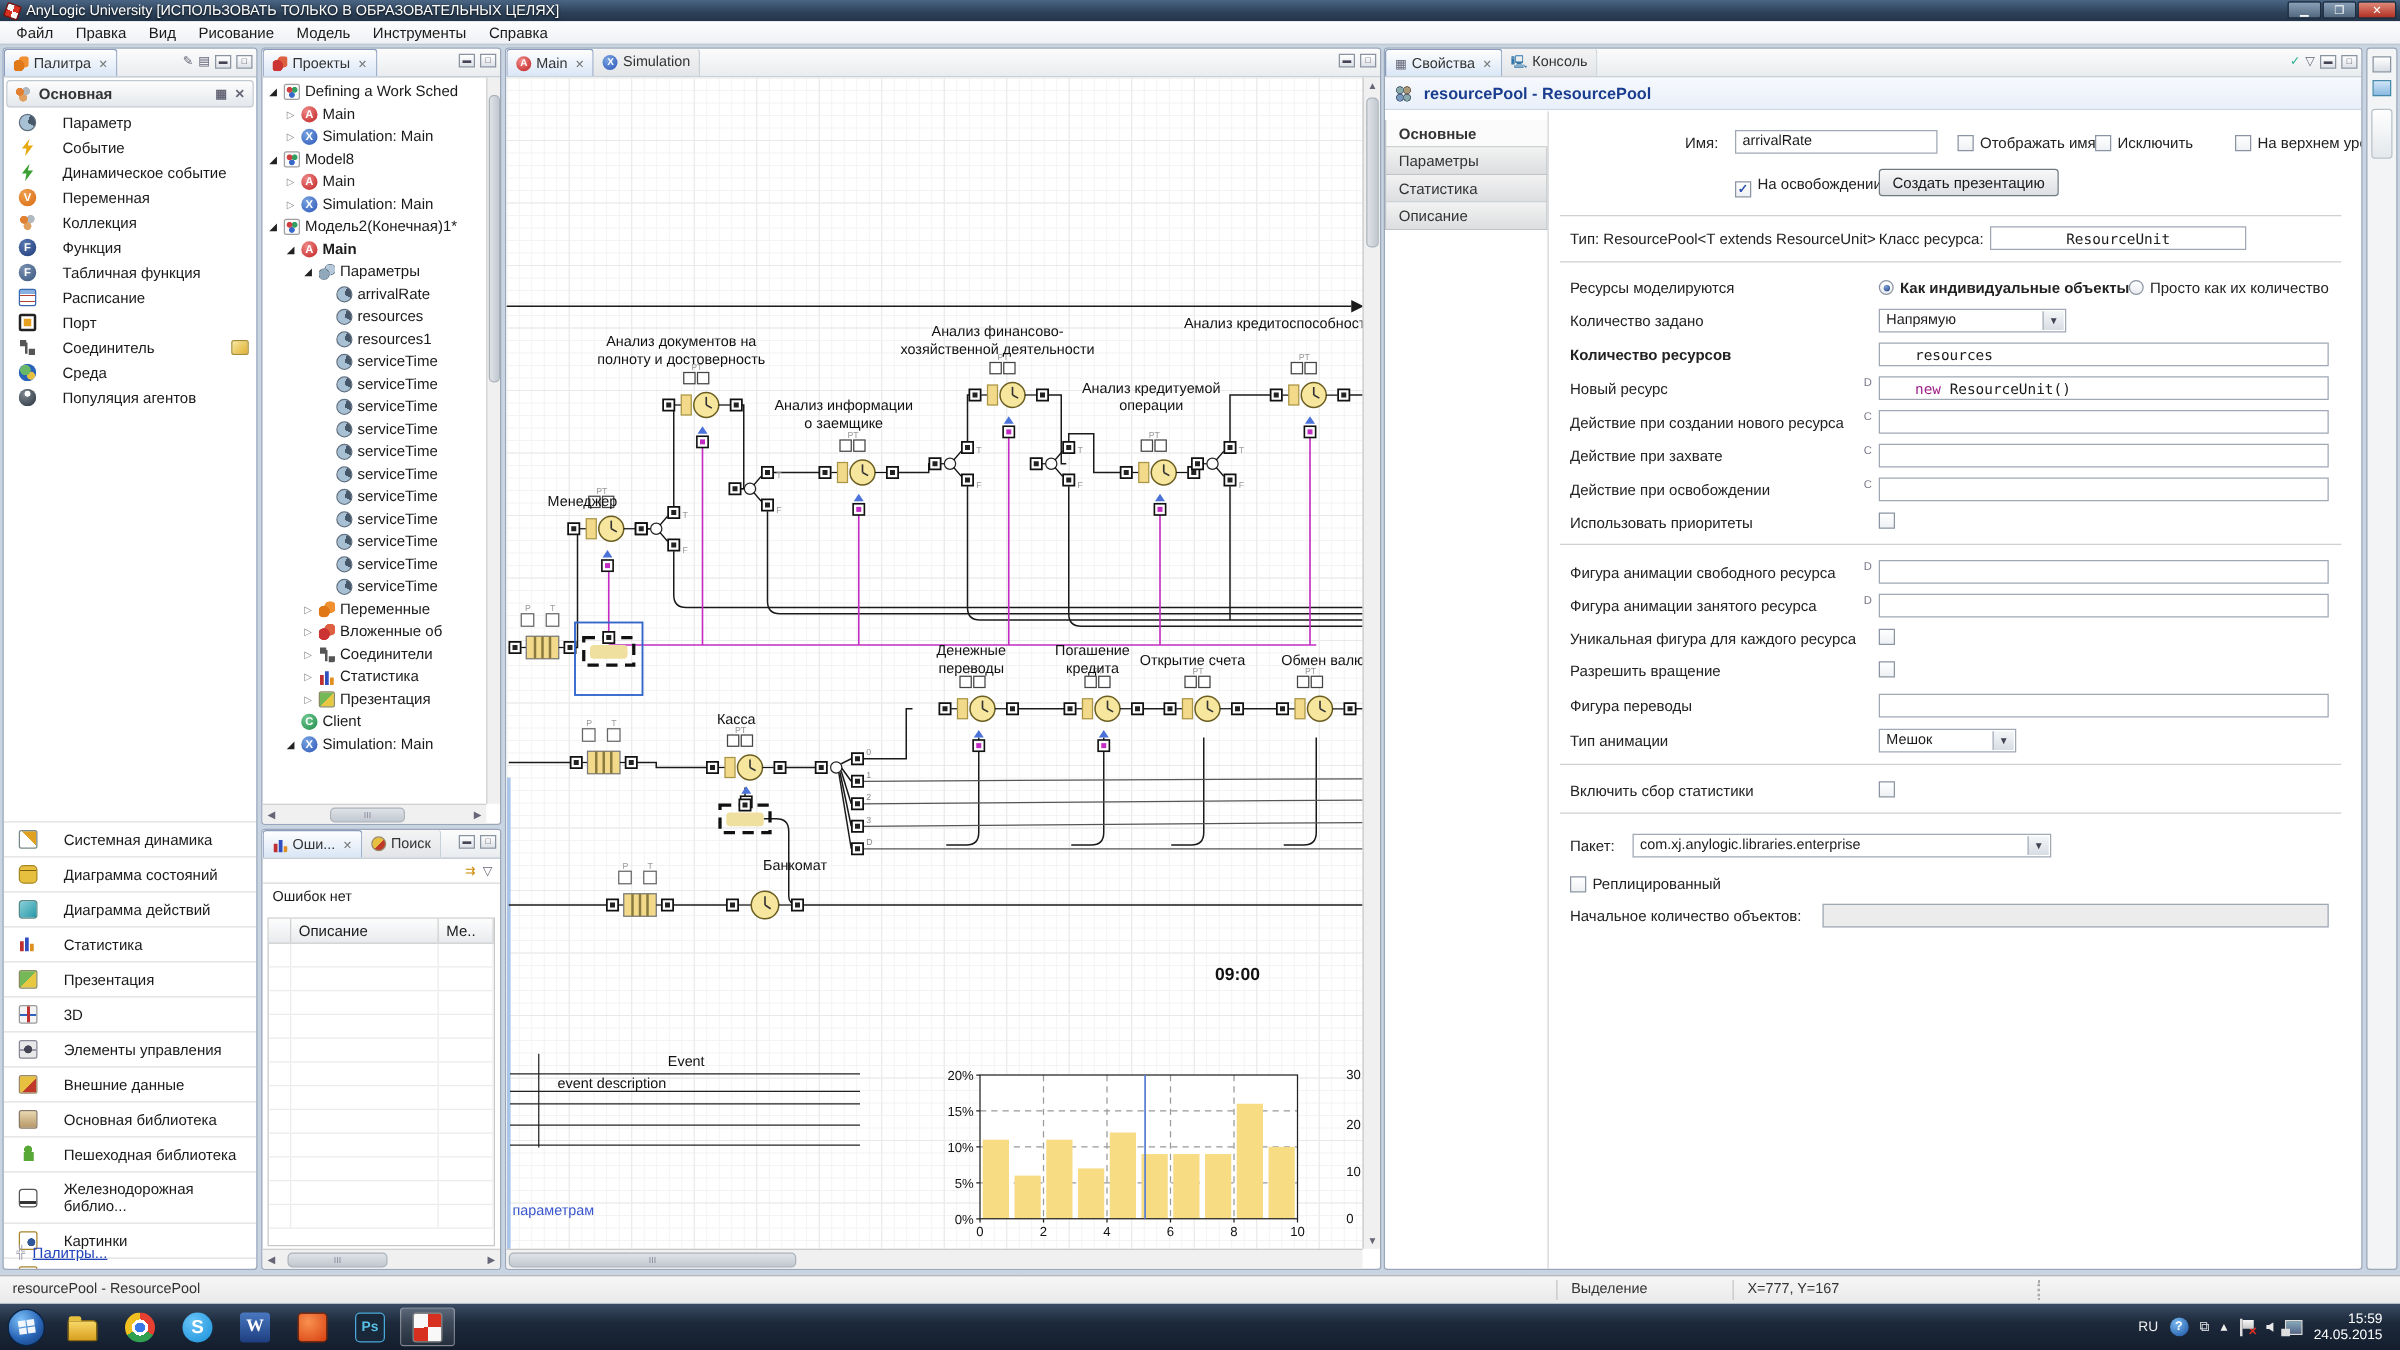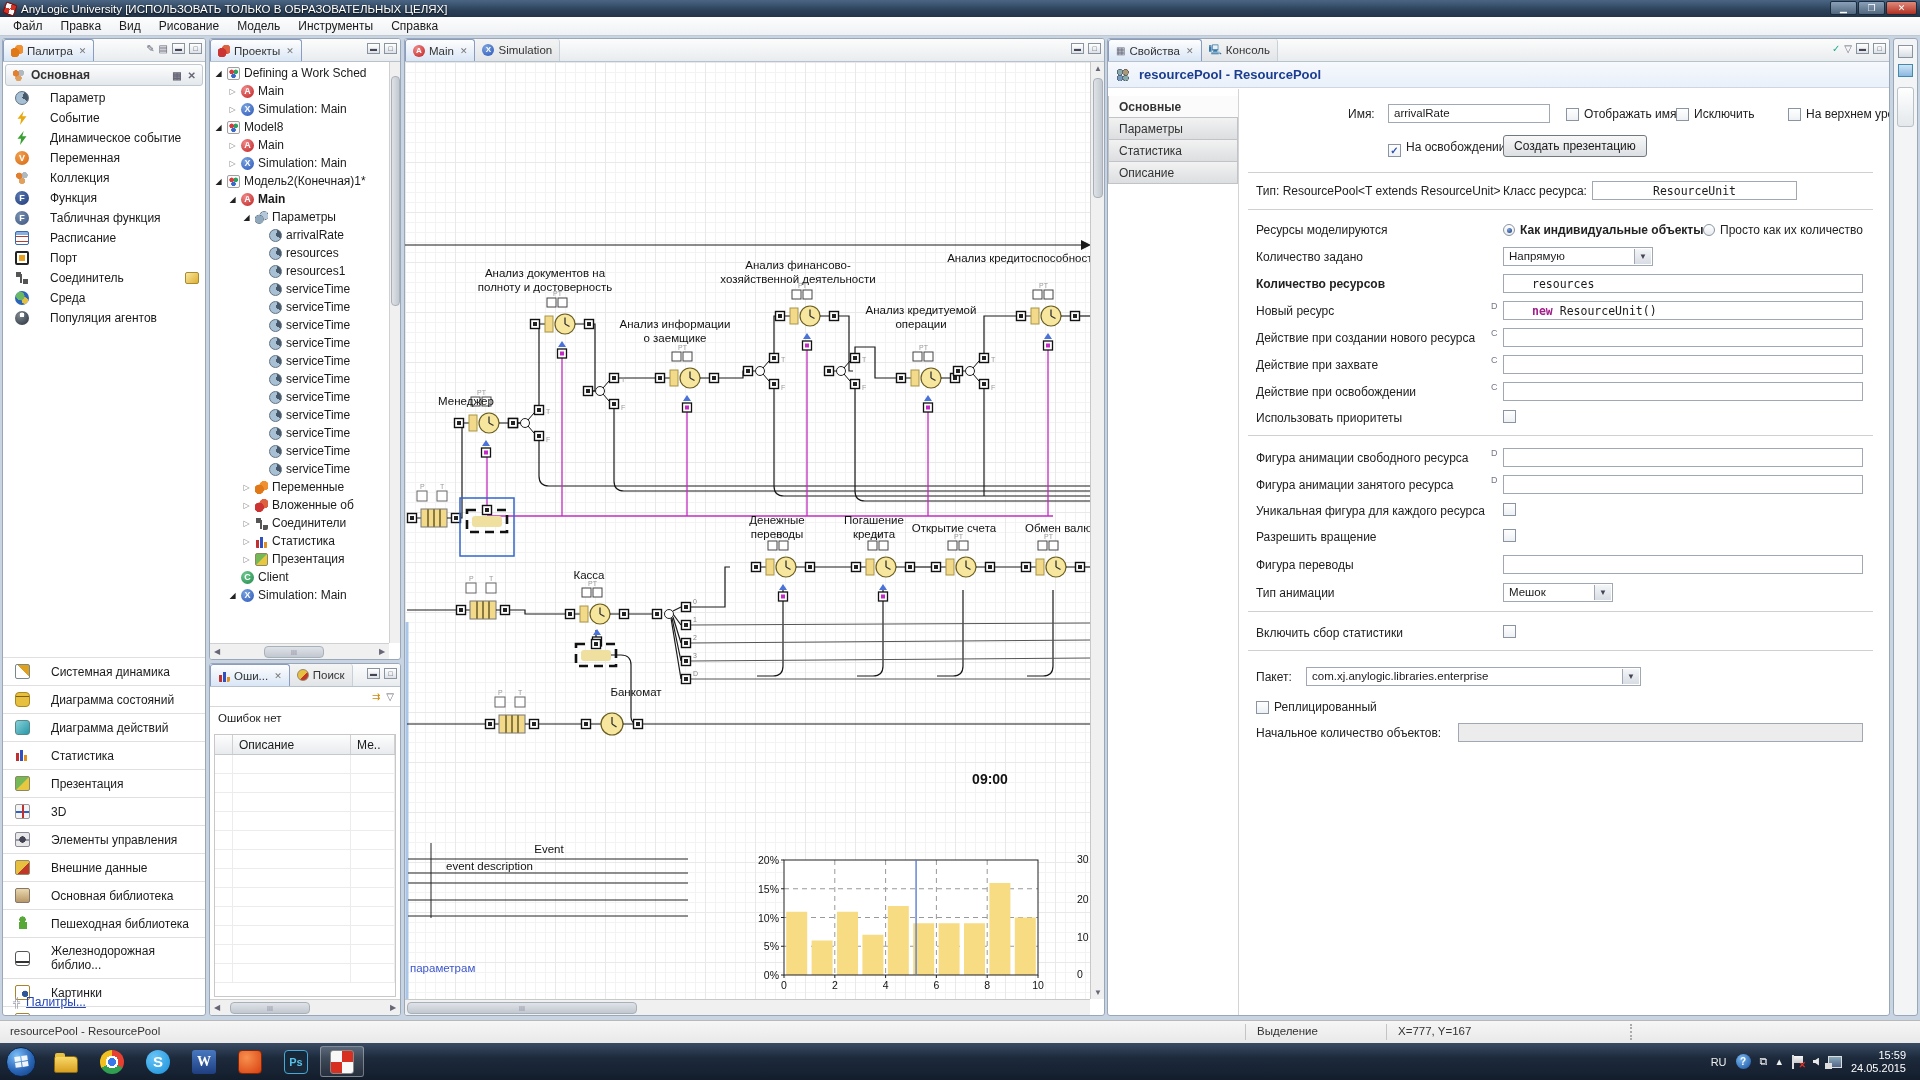--- a/index.html
+++ b/index.html
@@ -92,21 +92,21 @@
   .poolicon{width:16px;height:14px;background-image:radial-gradient(circle at 25% 30%,#8aa 0 2.5px,#567 2.5px 3px,transparent 3.4px),radial-gradient(circle at 60% 30%,#a97 0 2.5px,#765 2.5px 3px,transparent 3.4px),radial-gradient(circle at 25% 72%,#79b 0 2.5px,#568 2.5px 3px,transparent 3.4px),radial-gradient(circle at 60% 72%,#8aa 0 2.5px,#567 2.5px 3px,transparent 3.4px)}
   #side-tabs{position:absolute;left:0;top:57px;width:130px}
   .stab{height:22px;line-height:22px;padding-left:10px;border:1px solid #c0c4c8;border-top:none;background:linear-gradient(#f2f2f2,#dcdee0);color:#333}
   .stab.active{background:#fbfbfb;font-weight:bold;border-right:none}
   #prop-vline{position:absolute;left:130px;top:50px;bottom:0;width:1px;background:#d4d4d4}
   .prow{position:absolute;left:140px;right:12px;height:20px}
   .plabel{position:absolute;left:8px;top:3px;color:#222;white-space:nowrap}
   .plabel.b{font-weight:bold}
   .pfield{position:absolute;height:19px;border:1px solid #a0a8b4;background:#fff;font-family:"DejaVu Sans Mono",monospace;font-size:11.5px;padding:2px 5px;white-space:nowrap;overflow:hidden}
   .pfield.dis{background:#ececec}
-  .kw{color:#a0208a;font-weight:bold}
+  .kw{color:#a0208a;font-weight:normal}
   .marker{position:absolute;font-size:9px;color:#778;top:0}
   .cb{width:13px;height:13px;border:1px solid #8a94a2;background:linear-gradient(#fff,#eef1f4);display:inline-block;vertical-align:-3px;margin-right:5px;text-align:center;font-size:10px;line-height:11px;color:#2a4fb0;font-weight:bold}
   .radio{width:12px;height:12px;border:1px solid #8a94a2;border-radius:50%;background:linear-gradient(#fff,#e8ecf0);display:inline-block;vertical-align:-2px;margin-right:5px;position:relative}
   .radio.sel::after{content:"";position:absolute;left:2.5px;top:2.5px;width:5px;height:5px;border-radius:50%;background:radial-gradient(circle at 35% 30%,#7aa0d8,#1c3a78)}
   .ddbtn{position:absolute;right:1px;top:1px;bottom:1px;width:17px;background:linear-gradient(#f4f6f8,#d8dde4);border-left:1px solid #a0a8b4;text-align:center;font-size:8px;color:#445;line-height:16px}
   .psep{position:absolute;left:140px;right:16px;height:1px;background:#d0d0d0}
   .pbtn{position:absolute;height:22px;background:linear-gradient(#f8f8f8,#dcdfe3);border:1px solid #707880;border-radius:3px;padding:3px 10px;text-align:center}
   
   #statusbar{position:absolute;left:0;top:1020px;width:1920px;height:23px;background:linear-gradient(#f6f6f6,#e9e9e9);border-top:1px solid #b8b8b8;font-size:11.5px;color:#333}
   .ssep{position:absolute;top:3px;bottom:3px;width:1px;background:#c4c4c4}

